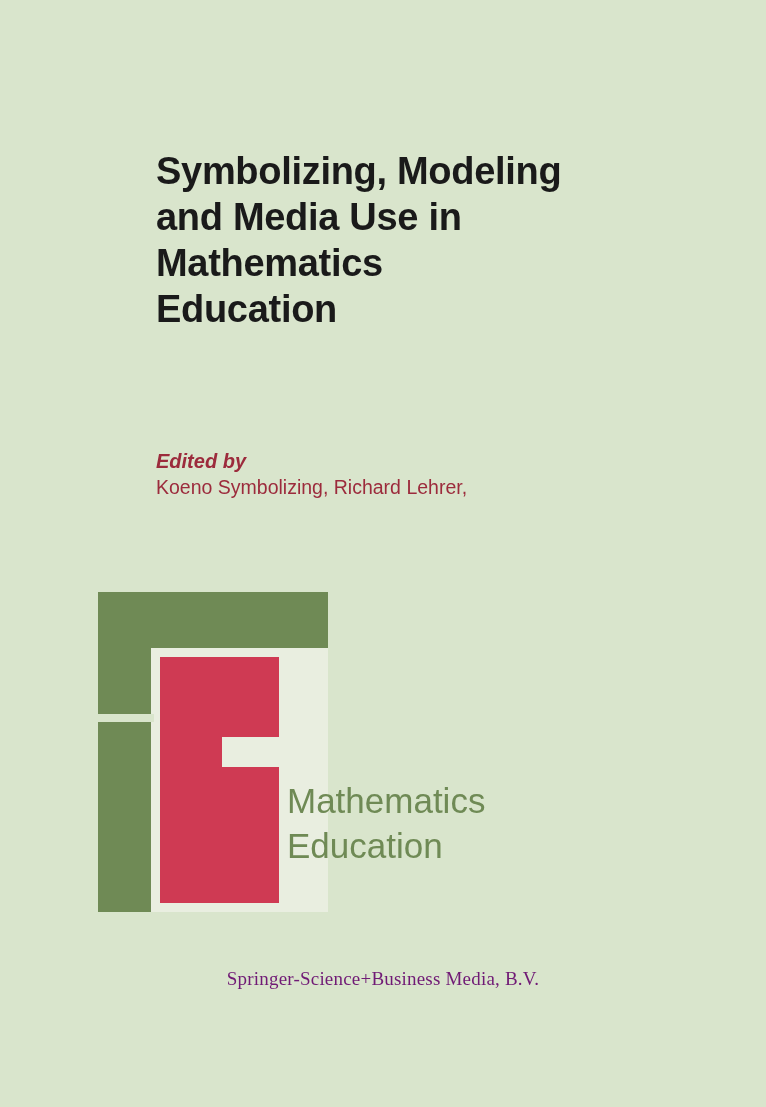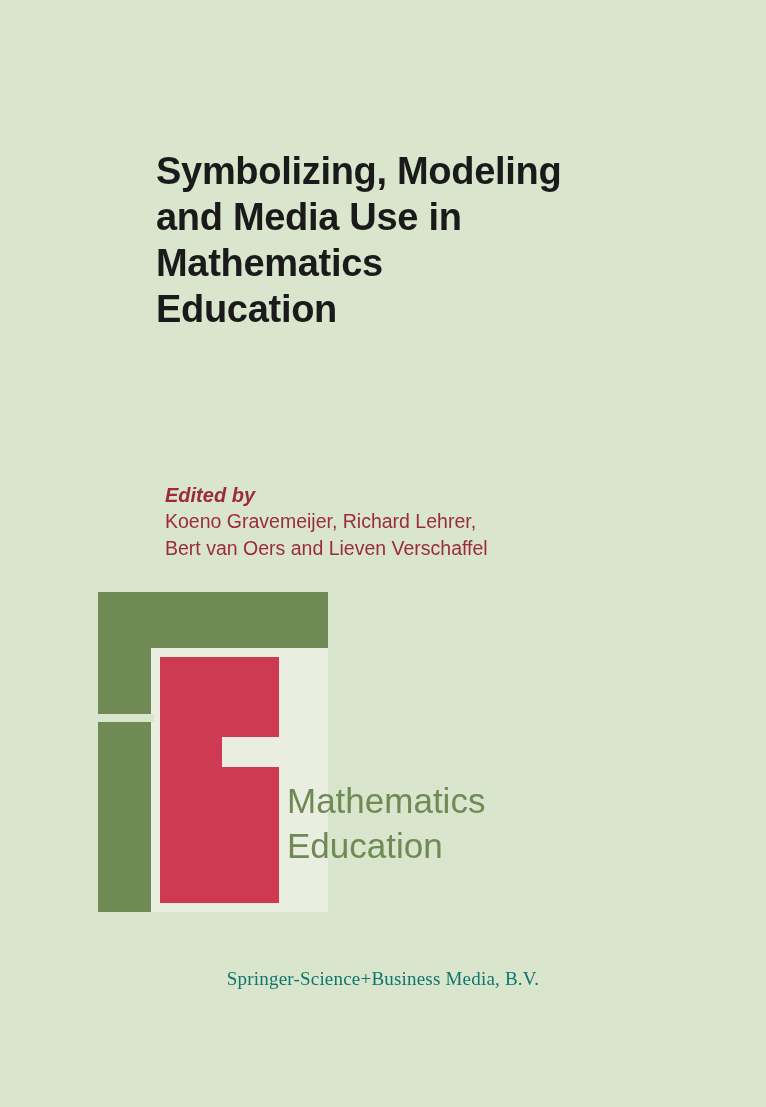--- a/index.html
+++ b/index.html
@@ -36,23 +36,22 @@
     line-height: 46px;
     color: #1a1a1a;
     letter-spacing: -0.3px;
     white-space: pre;
   }
 
   
   .editors-block {
     position: absolute;
     left: 156px;
-    top: 482px;
+    top: 448px;
     width: 520px;
-    margin-left: 9px;
   }
   .edited-by {
     font-family: "Liberation Sans", sans-serif;
     font-style: italic;
     font-weight: bold;
     font-size: 20px;
     line-height: 26px;
     color: #9c2b3c;
   }
   .editor-line {
@@ -149,40 +148,39 @@
   .publisher {
     position: absolute;
     left: 0;
     top: 968px;
     width: 766px;
     text-align: center;
   }
   .publisher-text {
     font-family: "Liberation Serif", serif;
     font-size: 19px;
-    color: #0f766e;
+    color: #701a75;
     letter-spacing: 0.2px;
   }
 </style>
 </head>
 <body>
 
 <div class="cover">
 
   <div class="title-block">
     <div class="title-line">Symbolizing, Modeling</div>
     <div class="title-line">and Media Use in</div>
     <div class="title-line">Mathematics</div>
     <div class="title-line">Education</div>
   </div>
 
   <div class="editors-block">
     <div class="edited-by">Edited by</div>
-    <div class="editor-line">Koeno Gravemeijer, Richard Lehrer,</div>
-    <div class="editor-line">Bert van Oers and Lieven Verschaffel</div>
+    <div class="editor-line">Koeno Symbolizing, Richard Lehrer,</div>
   </div>
 
   <div class="logo-area">
     <div class="logo-green-outer"></div>
     <div class="logo-inner-white"></div>
     <div class="red-top"></div>
     <div class="red-mid"></div>
     <div class="red-step"></div>
     <div class="red-bottom"></div>
     <div class="logo-notch"></div>

